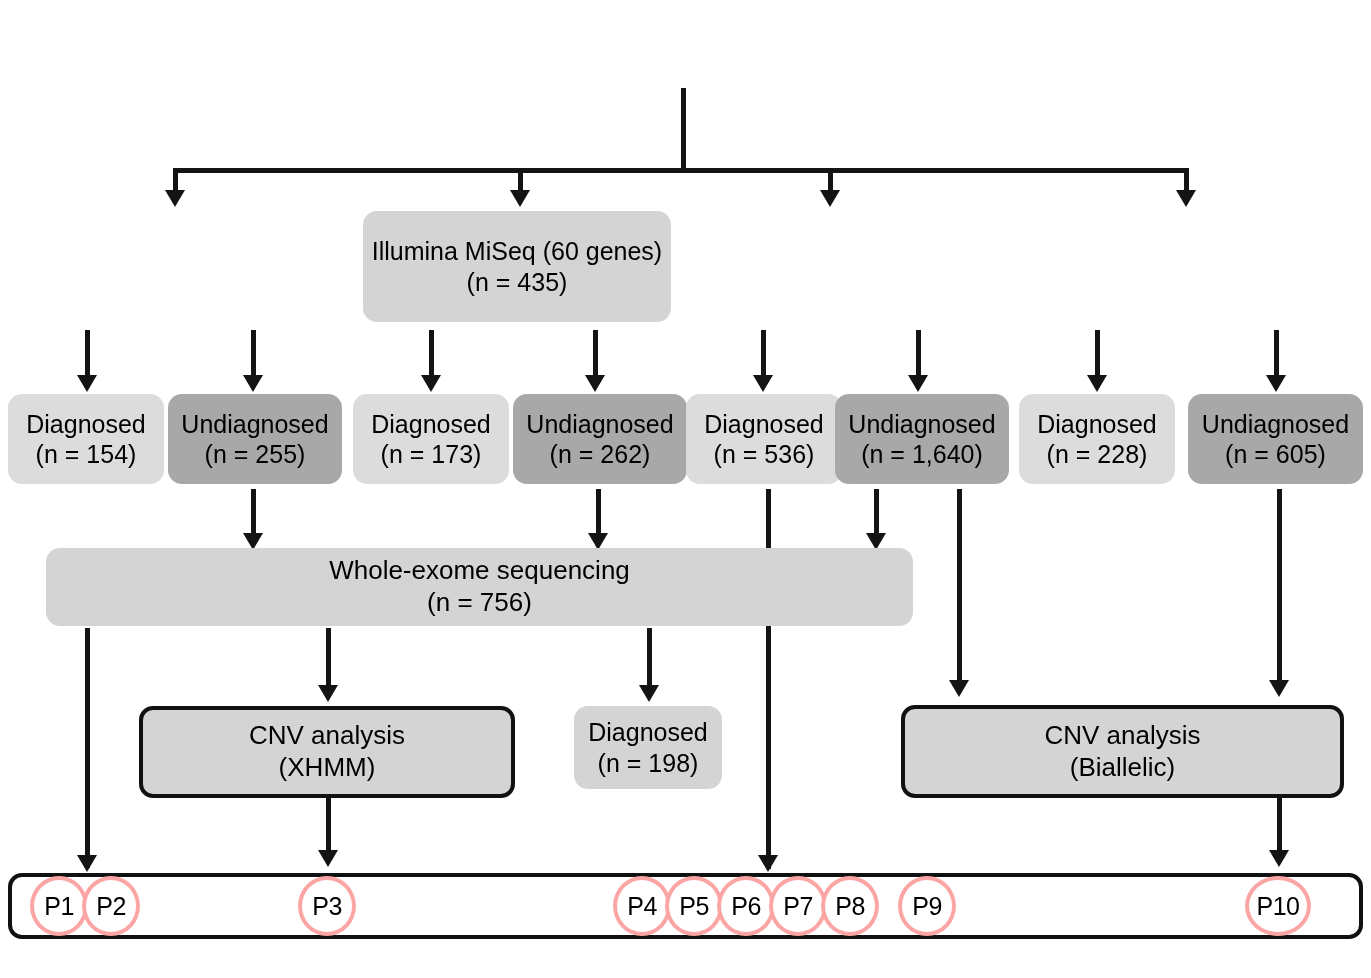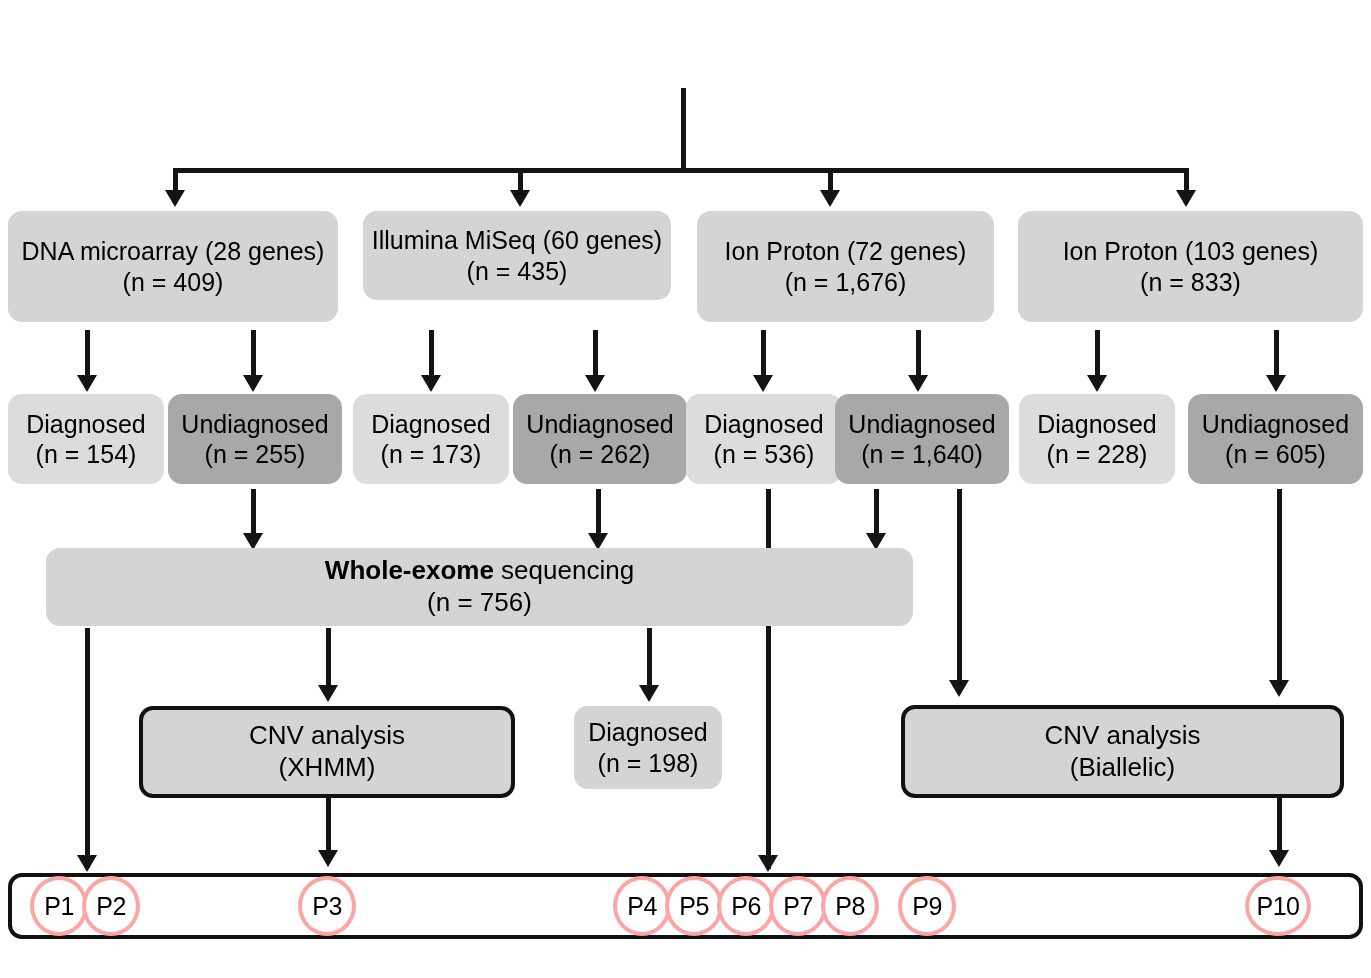--- a/index.html
+++ b/index.html
@@ -87,21 +87,21 @@
   }
 
   #caption {
     position: absolute;
     width: 100%;
     text-align: center;
     font-size: 26px;
     white-space: nowrap;
   }
   .ital { font-style: italic; }
-  .bold { font-weight: bold; }
+  .bold { font-weight: normal; }
 </style>
 </head>
 <body>
 
 <div id="flowchart">
 
 
   <div class="vline" style="left:681px; top:88px; height:83px;"></div>
 
   <div class="hline" style="left:173px; top:168px; width:1016px;"></div>
@@ -111,39 +111,27 @@
 
   <div class="vline" style="left:518px; top:168px; height:25px;"></div>
   <div class="arrowhead" style="left:510px; top:190px;"></div>
 
   <div class="vline" style="left:828px; top:168px; height:25px;"></div>
   <div class="arrowhead" style="left:820px; top:190px;"></div>
 
   <div class="vline" style="left:1184px; top:168px; height:25px;"></div>
   <div class="arrowhead" style="left:1176px; top:190px;"></div>
 
-  <div class="node fill-light no-outline" style="left:8px; top:211px; width:330px; height:111px; font-size:25px;">
-    <span class="l1">DNA microarray (28 genes)</span>
-    <span class="l2">(n = 409)</span>
-  </div>
-
-  <div class="node fill-light no-outline" style="left:363px; top:211px; width:308px; height:89px; font-size:25px;">
+
+  <div class="node fill-light no-outline" style="left:363px; top:211px; width:308px; height:111px; font-size:25px;">
     <span class="l1">Illumina MiSeq (60 genes)</span>
     <span class="l2">(n = 435)</span>
   </div>
 
-  <div class="node fill-light no-outline" style="left:697px; top:211px; width:297px; height:111px; font-size:25px;">
-    <span class="l1">Ion Proton (72 genes)</span>
-    <span class="l2">(n = 1,676)</span>
-  </div>
-
-  <div class="node fill-light no-outline" style="left:1018px; top:211px; width:345px; height:111px; font-size:25px;">
-    <span class="l1">Ion Proton (103 genes)</span>
-    <span class="l2">(n = 833)</span>
-  </div>
+
 
   <div class="vline" style="left:85px; top:330px; height:50px;"></div>
   <div class="arrowhead" style="left:77px; top:375px;"></div>
 
   <div class="vline" style="left:251px; top:330px; height:50px;"></div>
   <div class="arrowhead" style="left:243px; top:375px;"></div>
 
   <div class="vline" style="left:429px; top:330px; height:50px;"></div>
   <div class="arrowhead" style="left:421px; top:375px;"></div>
 

